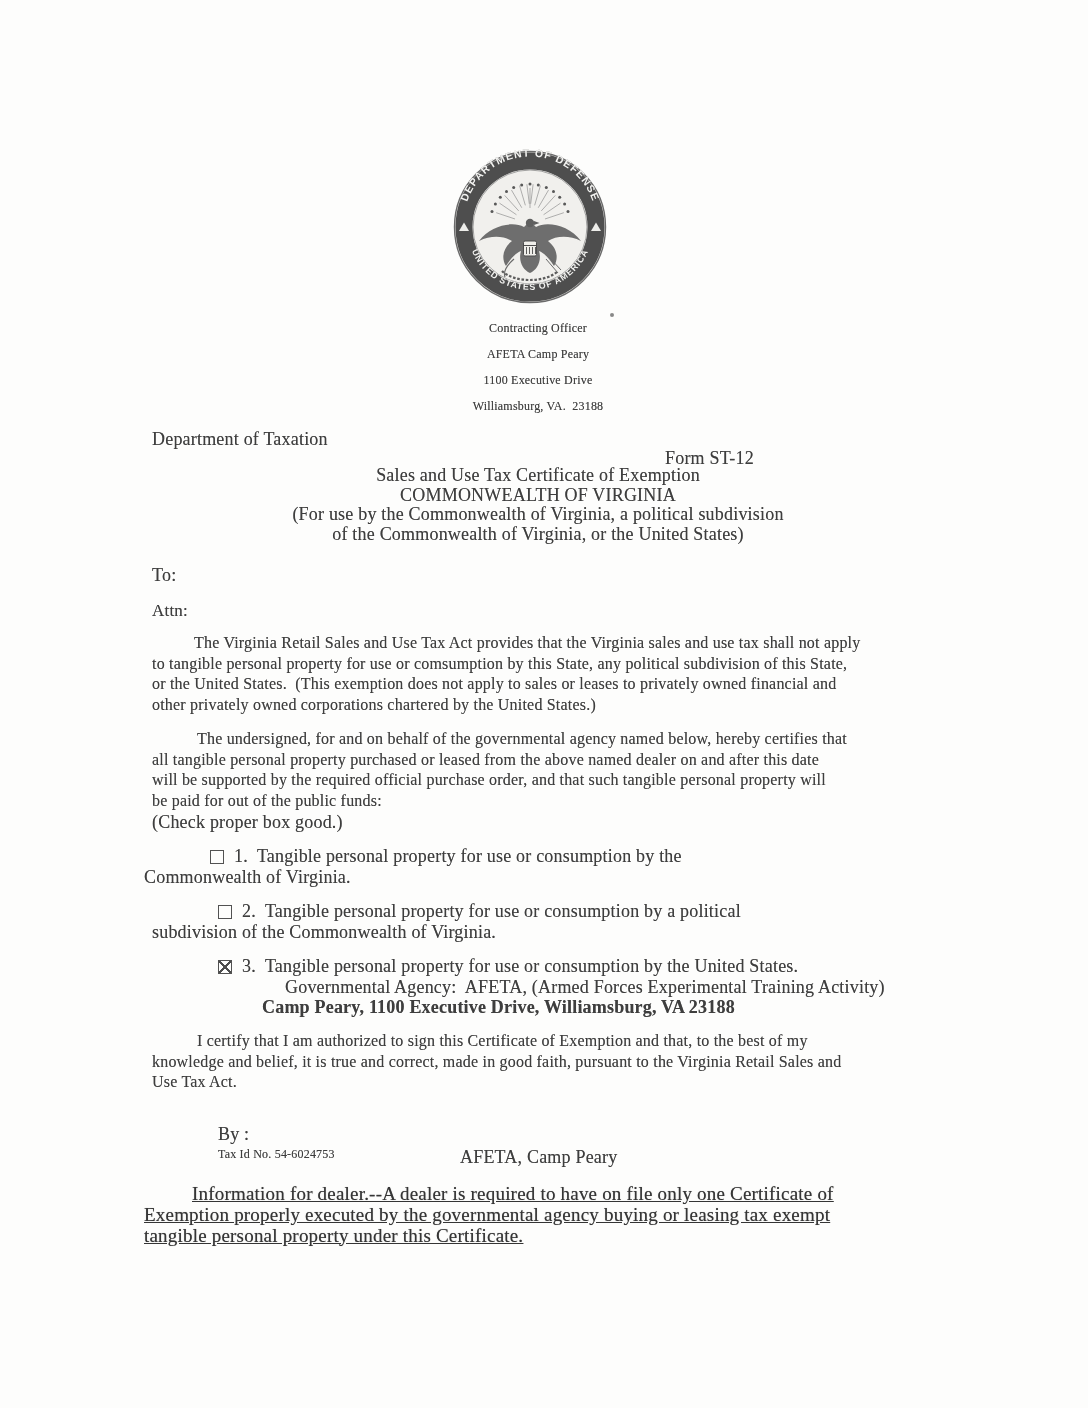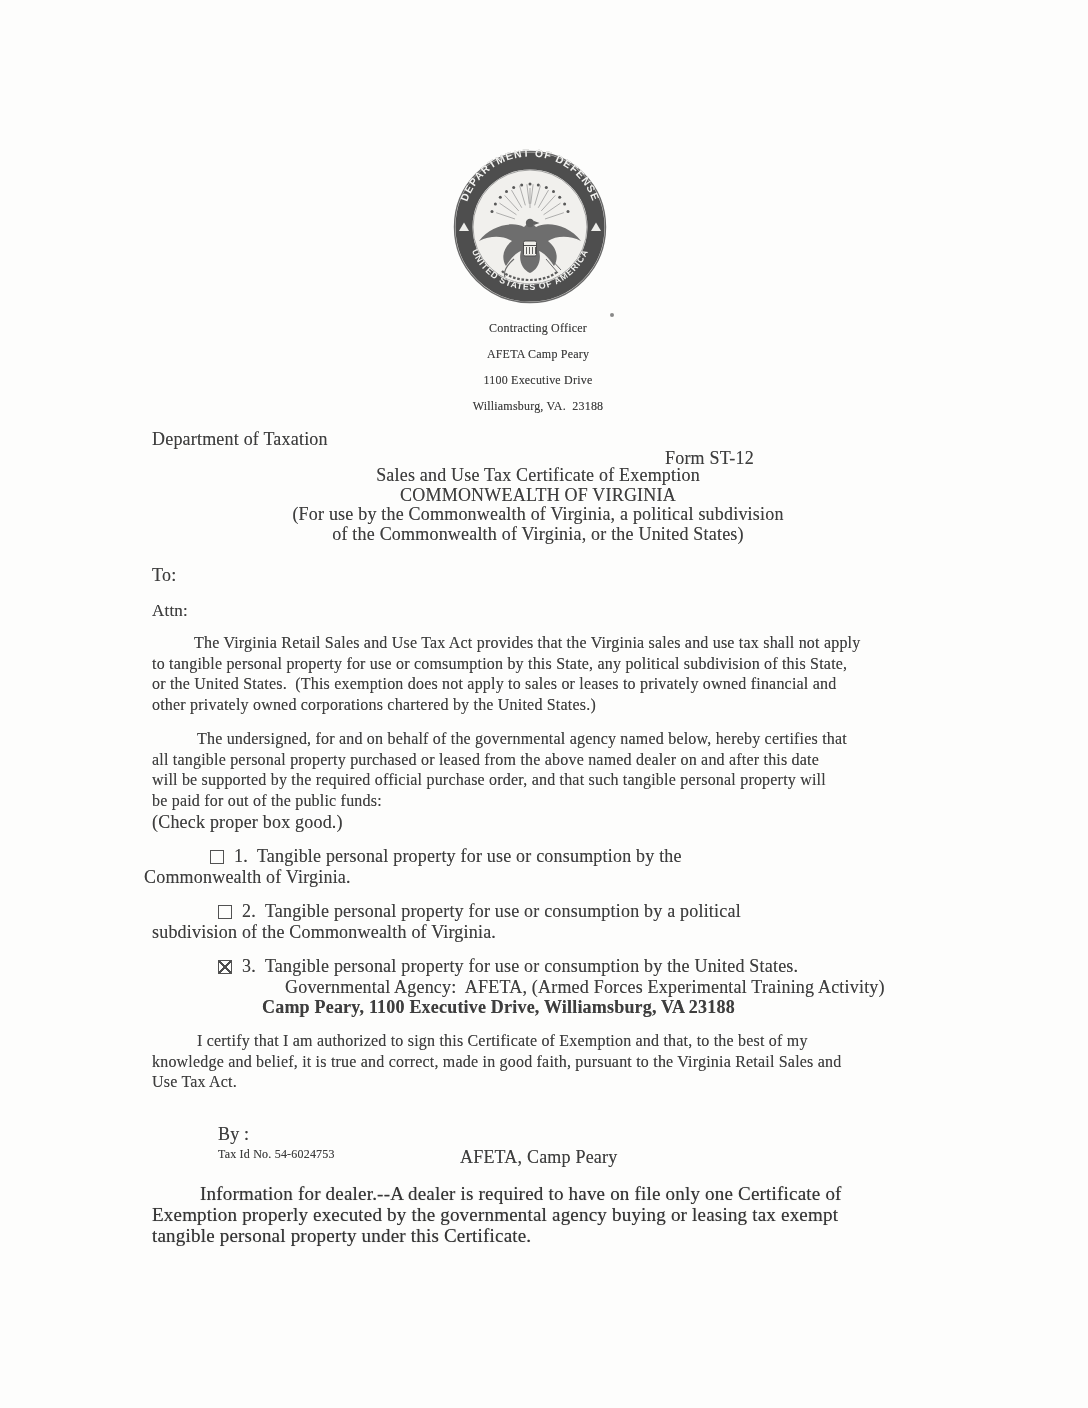--- a/index.html
+++ b/index.html
@@ -61,22 +61,22 @@
   }
   .num { margin-right:9px; }
 
   
   .cert  { left:152px; top:1031px; text-indent:45px; }
   .by    { left:218px; top:1124px; font-size:18px; }
   .taxid { left:218px; top:1147px; font-size:12px; }
   .agency{ left:460px; top:1147px; font-size:18px; }
 
   
-  .dealer { left:152px; top:1184px; font-size:19px; line-height:20.8px;
-            text-indent:48px; color:#353535; text-shadow:0 0 0.7px rgba(50,50,50,.6); }
+  .dealer { left:144px; top:1184px; font-size:19px; line-height:20.8px;
+            text-indent:48px; color:#353535; text-shadow:0 0 0.7px rgba(50,50,50,.6);text-decoration:underline; }
 
   
   .seal svg text { font-family:"Liberation Sans", sans-serif; font-weight:bold; fill:#f3f3f1; }
   .seal-top-text    { font-size:10.5px; letter-spacing:1.1px; }
   .seal-bottom-text { font-size:8.8px;  letter-spacing:.9px; }
 </style>
 </head>
 <body>
 
 <div id="page">

